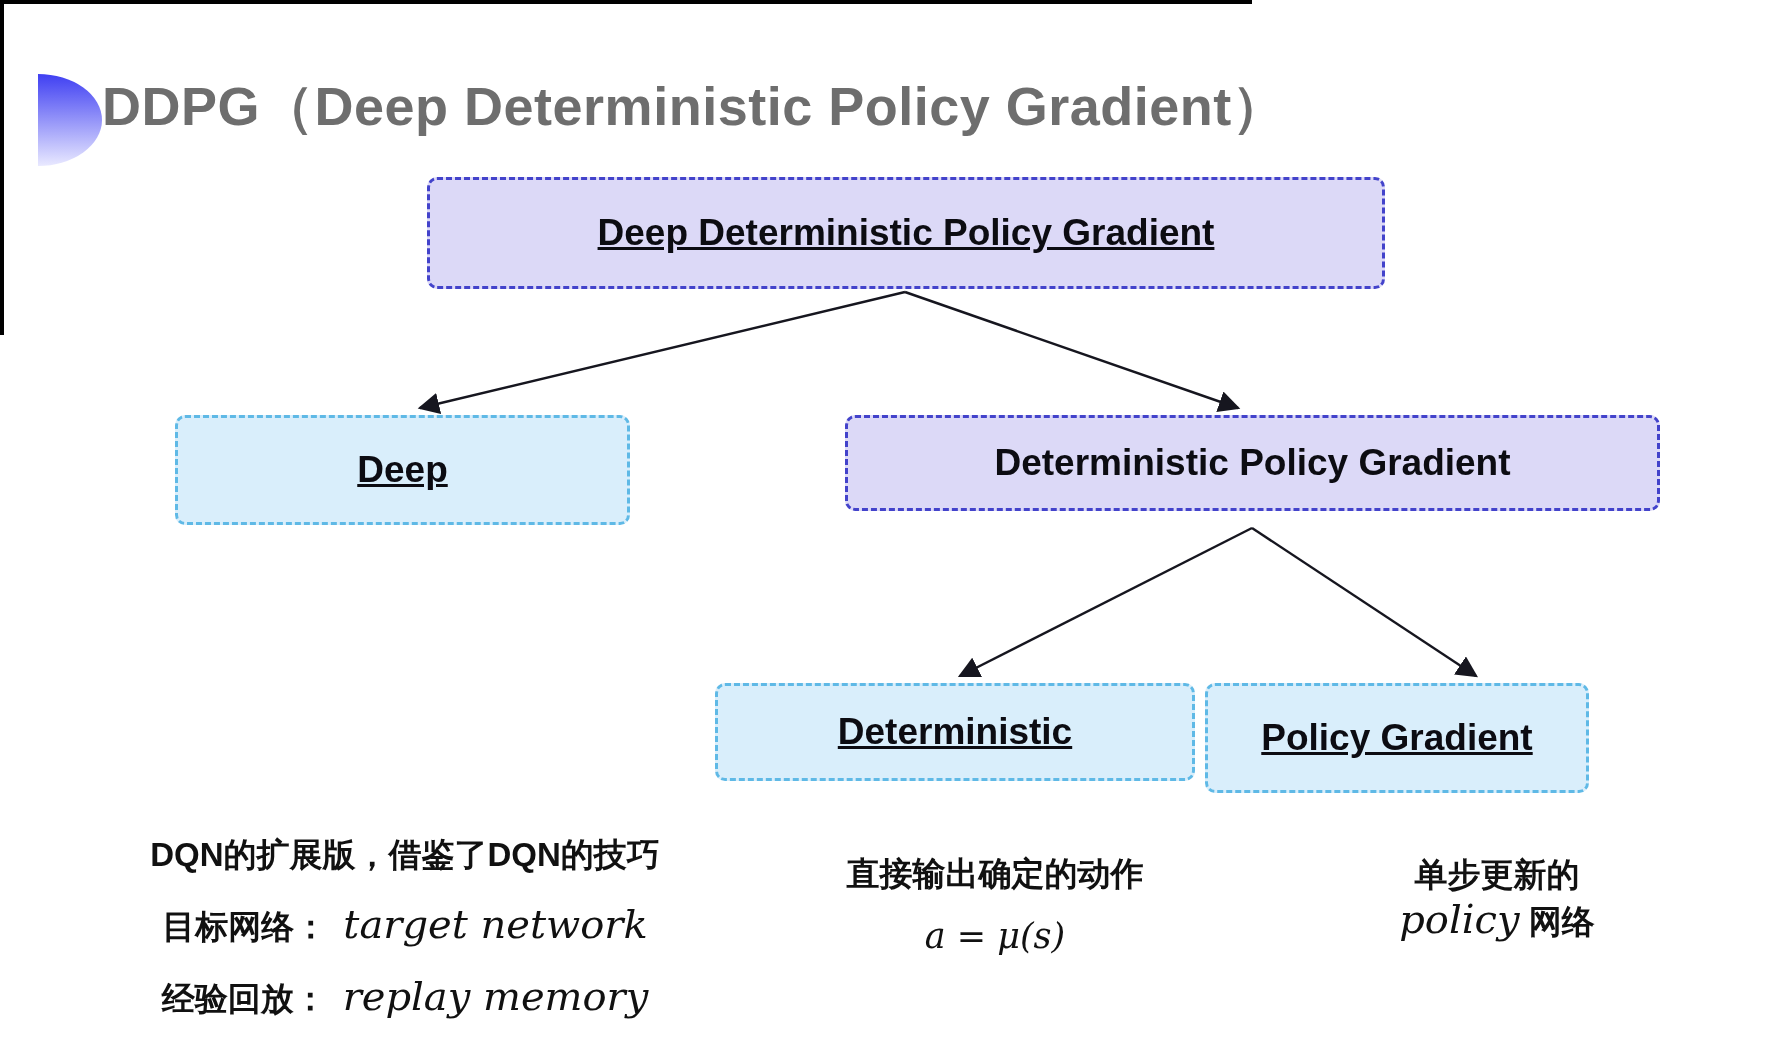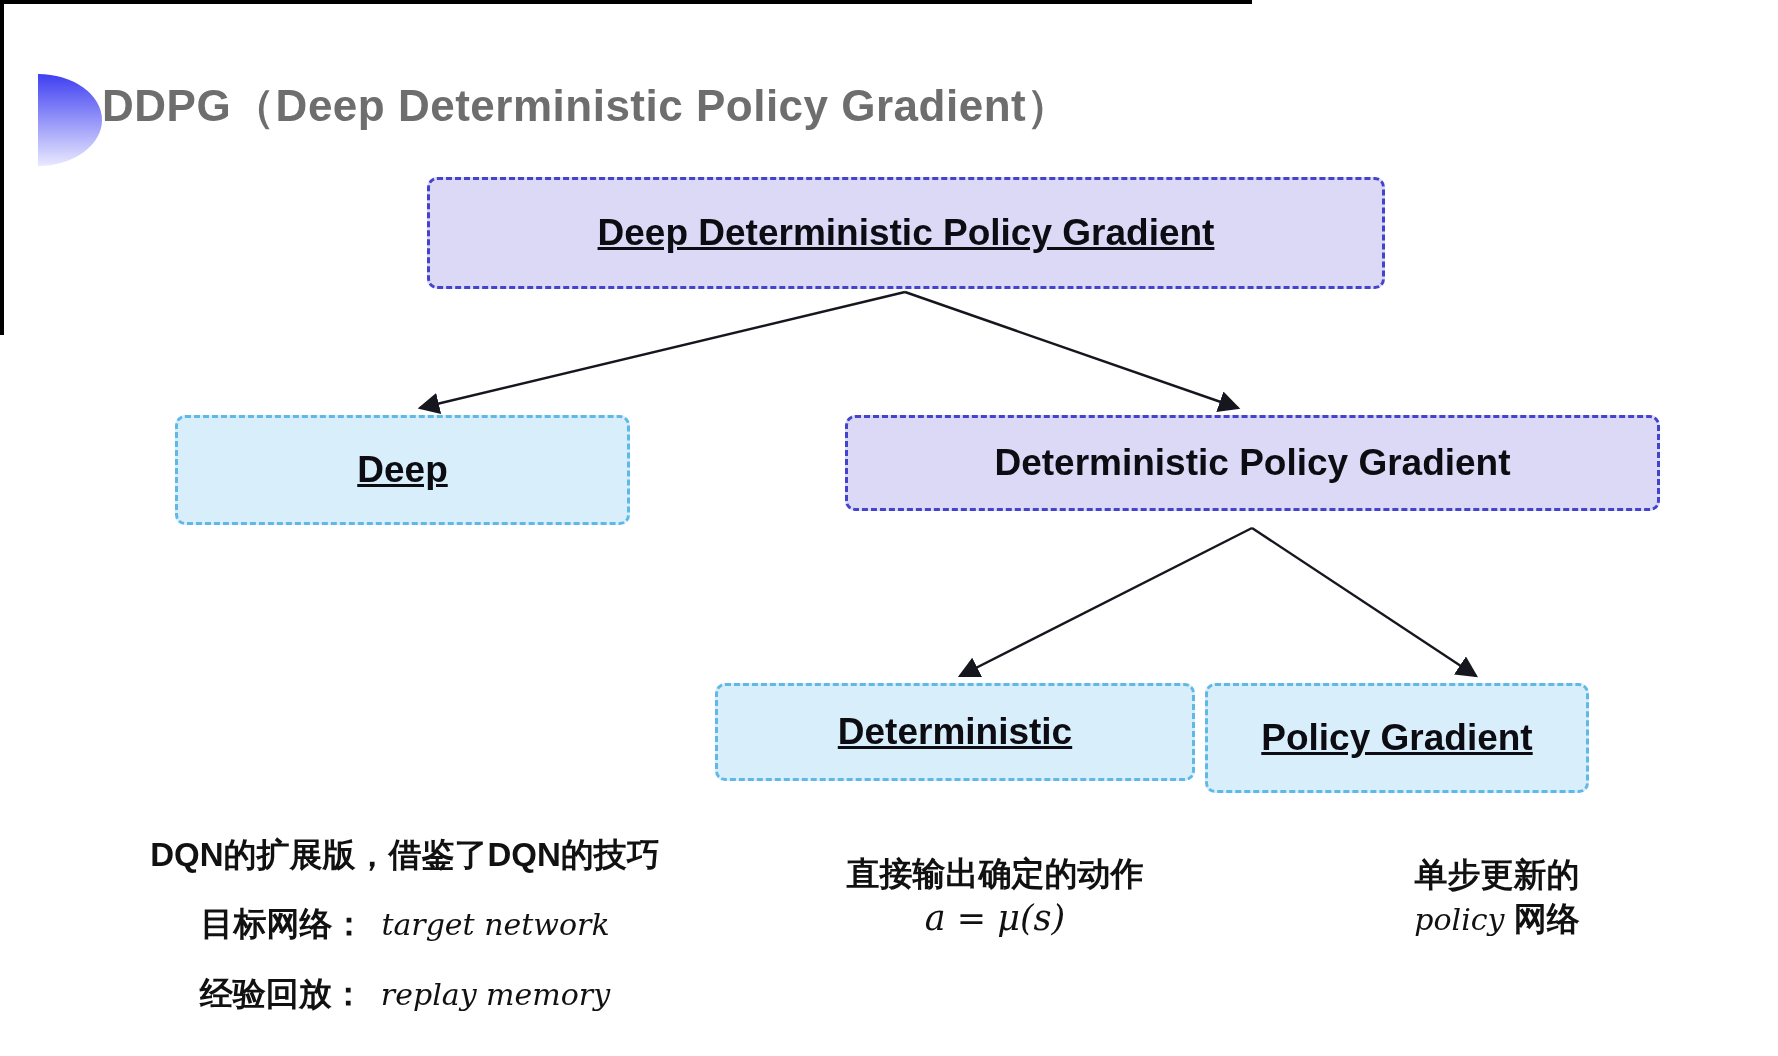--- a/index.html
+++ b/index.html
@@ -16,21 +16,21 @@
   .edge-left { position:absolute; left:0; top:0; width:4px; height:335px; background:#000; }
 
   
   .accent-half-circle {
     position:absolute; left:38px; top:74px; width:64px; height:92px;
     border-radius:0 100% 100% 0 / 0 50% 50% 0;
     background:linear-gradient(180deg, var(--accent-blue-top) 0%, var(--accent-blue-bottom) 100%);
   }
   .page-title {
     position:absolute; left:102px; top:78px;
-    font-size:44px; line-height:56px; font-weight:600;
+    font-size:54px; line-height:56px; font-weight:600;
     color:var(--title-gray); letter-spacing:0.5px; white-space:nowrap;
   }
 
   
   .node {
     position:absolute; box-sizing:border-box;
     display:flex; align-items:center; justify-content:center;
     border:3px dashed var(--purple-border); border-radius:10px;
     font-size:37px; font-weight:600; color:var(--node-text);
     white-space:nowrap;
@@ -50,24 +50,24 @@
 
   
   .note { position:absolute; text-align:center; color:var(--note-text); }
   .note-deep { left:115px; top:833px; width:580px; }
   .note-deep .cjk-line { font-size:33px; line-height:44px; font-weight:600; margin-bottom:25px; }
   .note-det  { left:795px; top:852px; width:400px; }
   .note-pg   { left:1297px; top:853px; width:400px; }
   .cjk { font-size:33px; line-height:44px; font-weight:600; }
   .serif-it {
     font-family:"DejaVu Serif", serif; font-style:italic;
-    font-size:30px; font-weight:500; line-height:44px;
+    font-size:40px; font-weight:500; line-height:44px;
   }
   .pair .serif-it { margin-left:16px; }
-  .formula { font-size:35px; margin-top:0; }
+  .formula { font-size:35px; margin-top:18px; }
 </style>
 </head>
 <body>
 
 <div class="canvas">
 
   <div class="edge-top"></div>
   <div class="edge-left"></div>
 
   <div class="accent-half-circle"></div>

